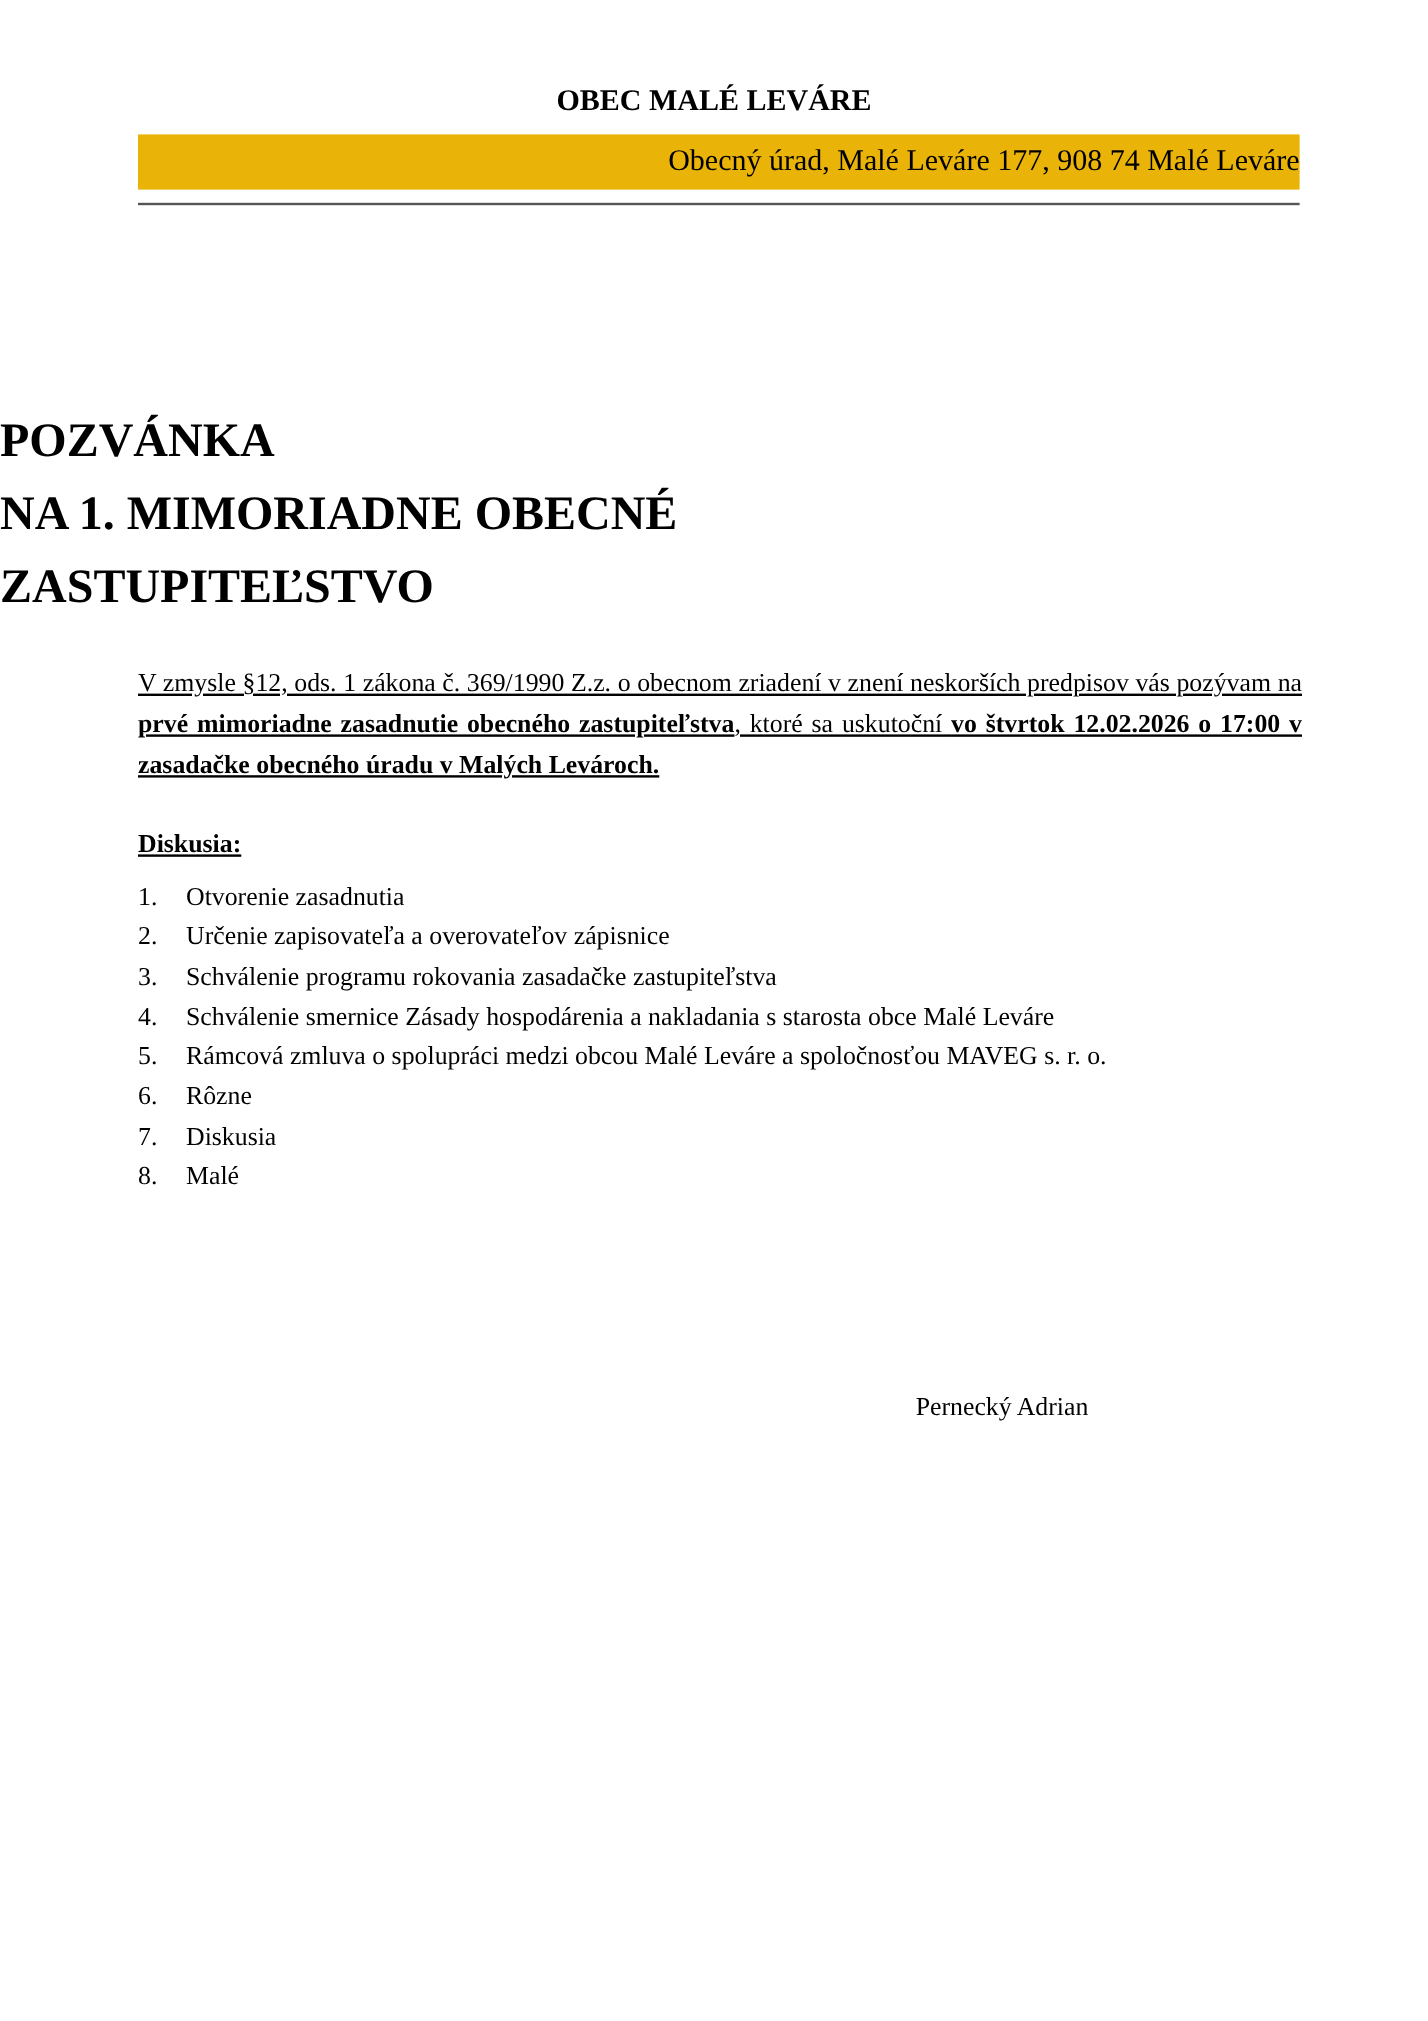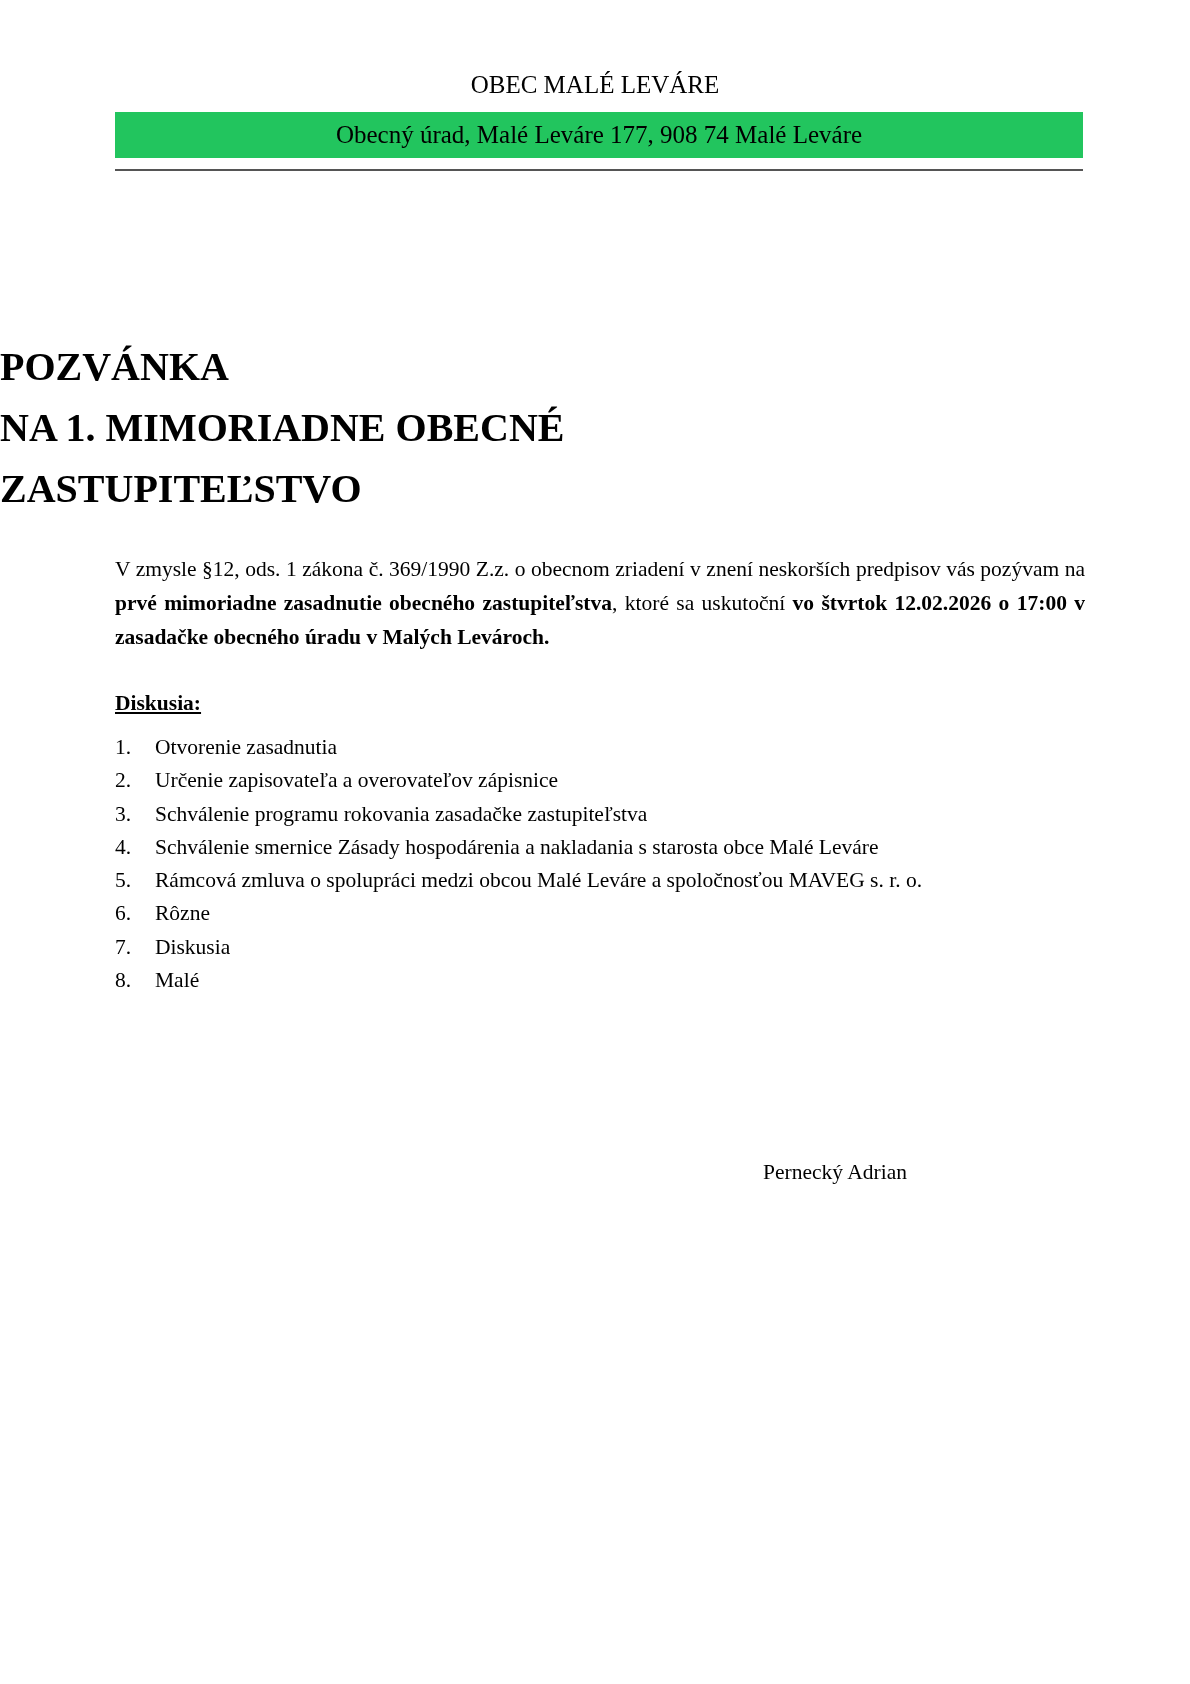--- a/index.html
+++ b/index.html
@@ -3,37 +3,37 @@
 <meta charset="utf-8">
 <style>
   html, body { margin: 0; padding: 0; background: #ffffff; }
   body {
     width: 1190px; height: 1684px; position: relative; overflow: hidden;
     font-family: "Liberation Serif", "DejaVu Serif", serif; color: #000;
   }
   .abs { position: absolute; }
   .hdr-title {
     left: 0; width: 1190px; top: 70px; text-align: center;
-    font-weight: normal; font-size: 25px; line-height: 30px;
+    font-weight: bold; font-size: 25px; line-height: 30px;
   }
   .hdr-addr {
-    left: 115px; width: 968px; top: 112px; height: 46px; text-align: center;
-    font-size: 25px; line-height: 46px; background: #22c55e;
+    left: 115px; width: 968px; top: 112px; height: 46px; text-align: right;
+    font-size: 25px; line-height: 46px; background: #eab308;
   }
   .hdr-rule {
     left: 115px; width: 968px; top: 169px; height: 0; border-top: 2px solid #555;
   }
   .title {
     left: 0; width: 1190px; top: 336px; 
     font-weight: bold; font-size: 40px; line-height: 61px;
   }
   .title div { white-space: nowrap; }
   .para {
     left: 115px; width: 970px; top: 552px;
-    font-size: 21.5px; line-height: 34px; text-align: justify;
+    font-size: 21.5px; line-height: 34px; text-align: justify; text-decoration: underline;
   }
   .para b { font-weight: bold; }
   .program-head {
     left: 115px; top: 688px; font-weight: bold; font-size: 21.5px;
     line-height: 30px; text-decoration: underline;
   }
   .agenda {
     left: 115px; top: 731px; margin: 0; padding: 0; list-style: none;
     font-size: 21.5px; line-height: 33.3px;
   }

